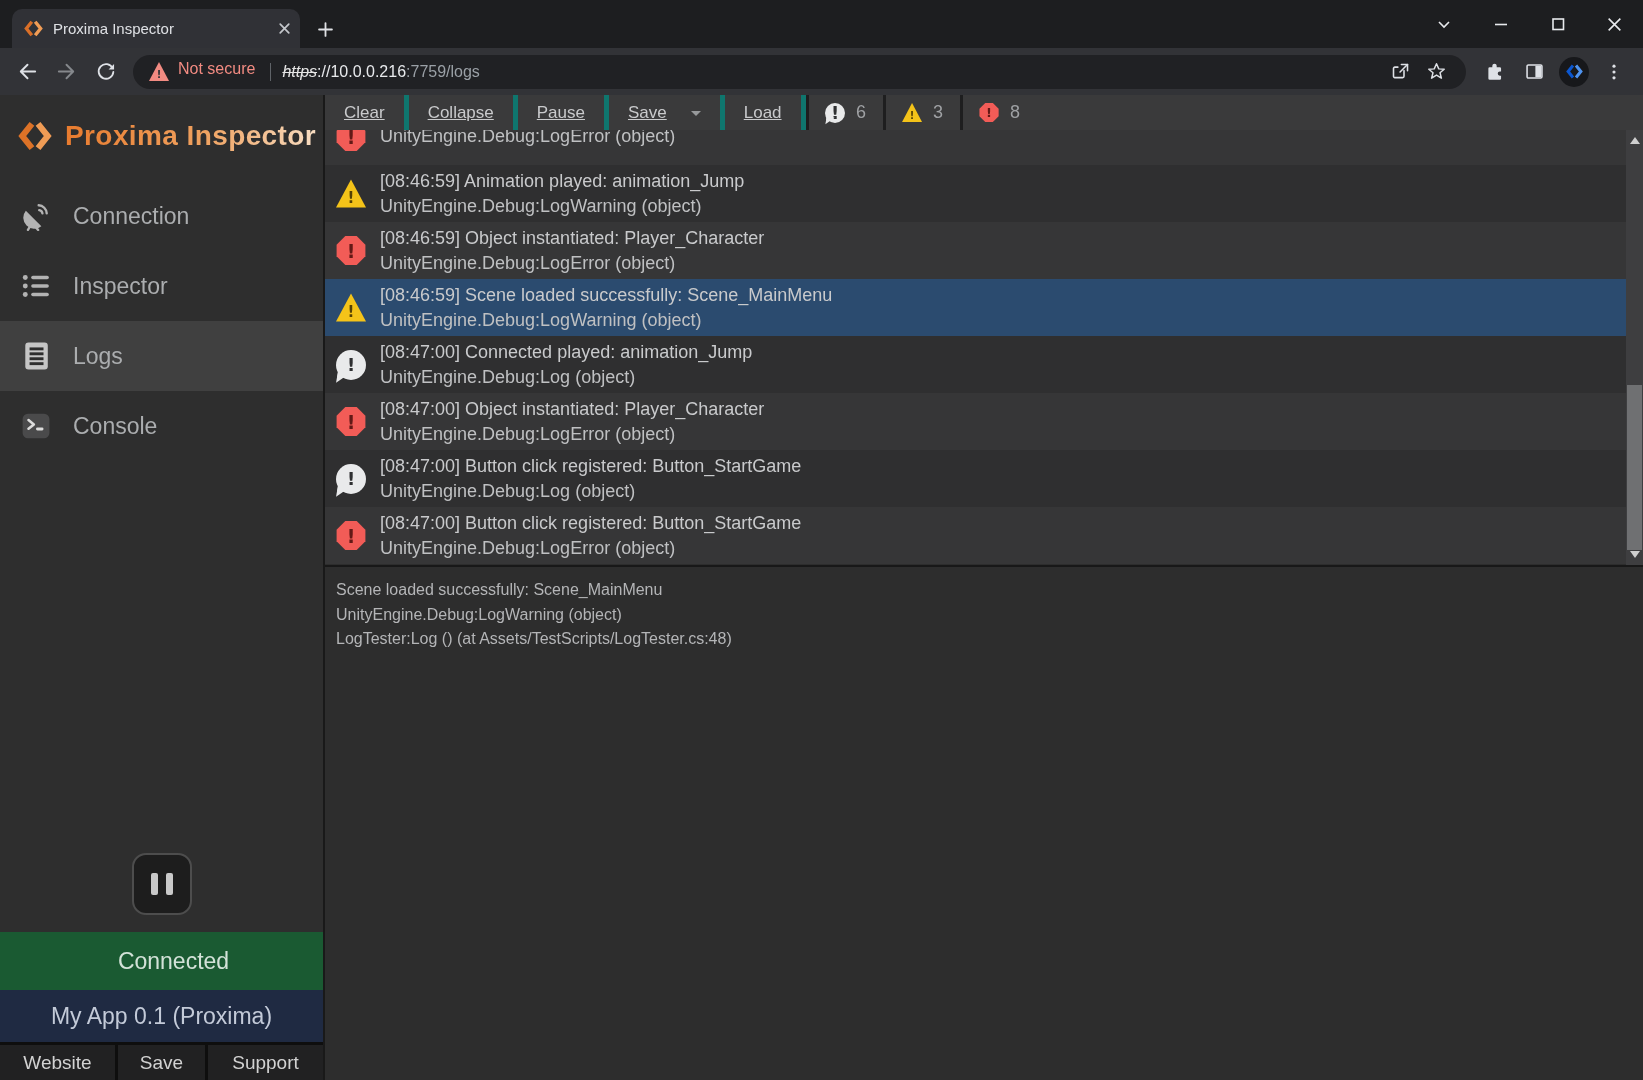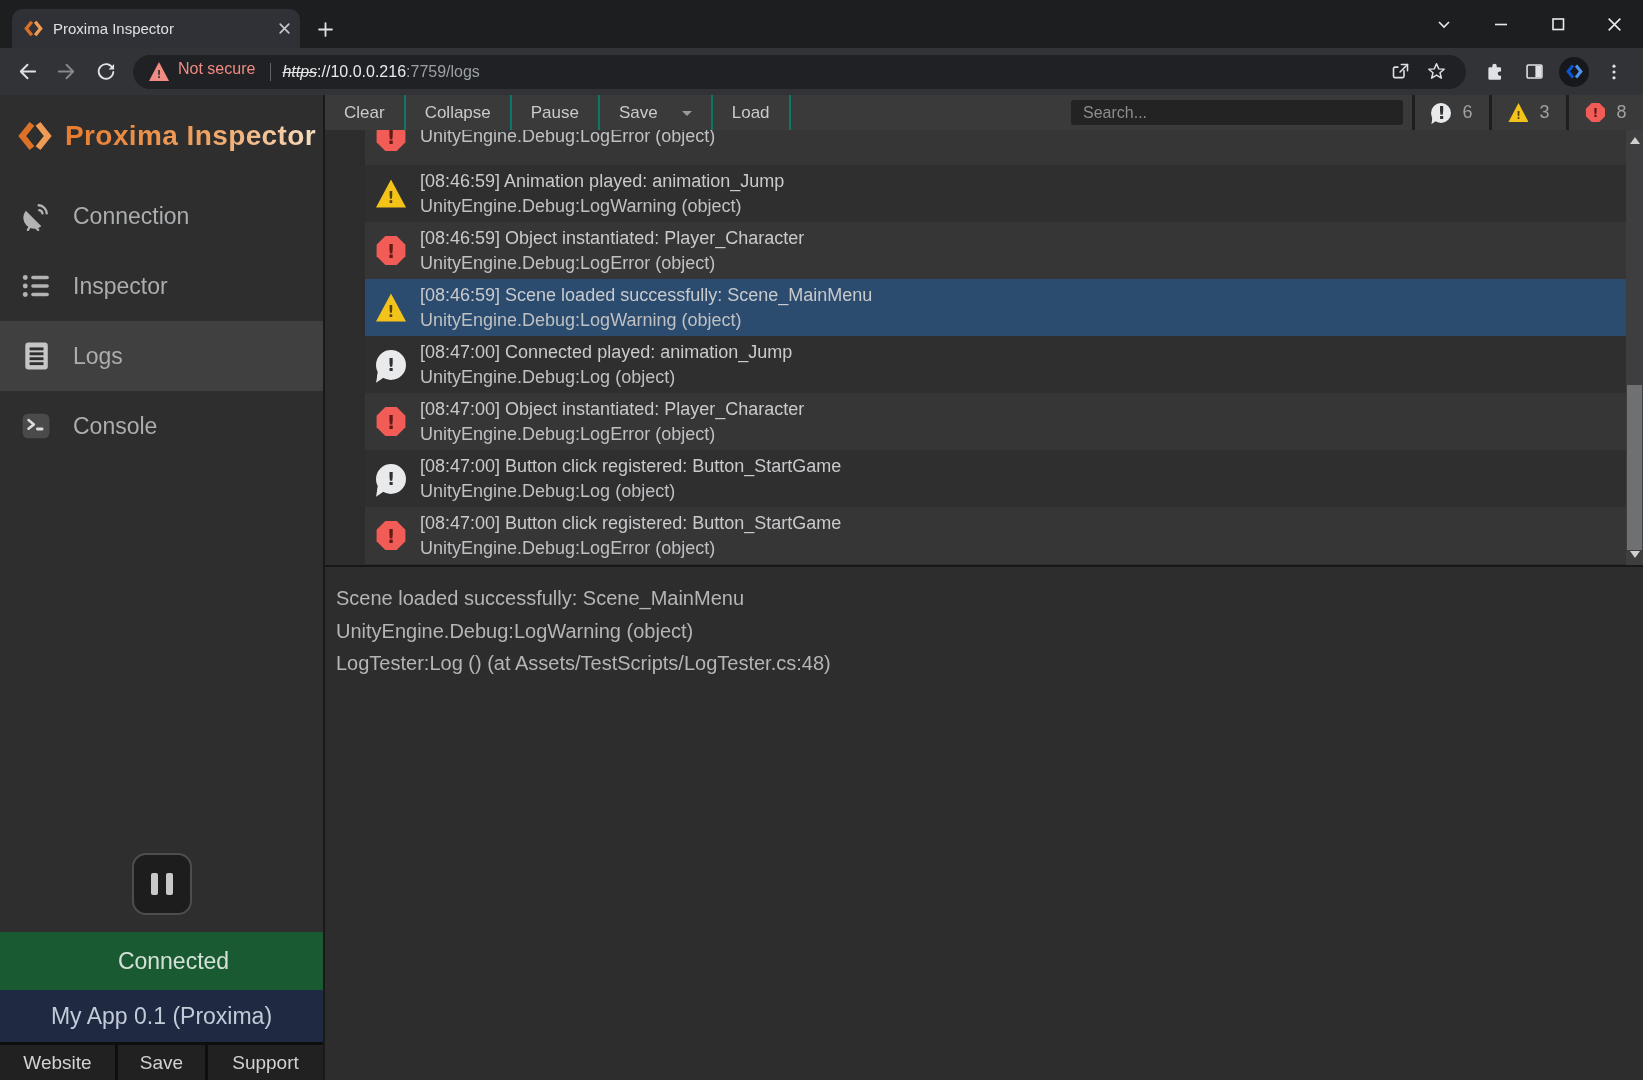--- a/index.html
+++ b/index.html
@@ -64,21 +64,21 @@
   .sfooter { position:absolute; left:0; right:0; top:947px; bottom:0; background:#0e0e0e;
              display:flex; gap:3px; padding-top:3px; }
   .sfooter-cell { background:#212122; color:#d2d2d2; font-size:19px;
                   display:flex; align-items:center; justify-content:center; cursor:pointer; }
   .fw1 { flex:1.32; } .fw2 { flex:1; } .fw3 { flex:1.32; }
 
   
   .main { flex:1; position:relative; background:#2d2d2d; min-width:0; }
   .log-toolbar { position:absolute; top:0; left:0; right:0; height:35px; display:flex; background:#3a3a3b; }
   .tb-btn { padding:0 19px; display:flex; align-items:center; background:#3a3a3b;
-            border-right:2px solid #0f766e; color:#c9cacc; font-size:17px; cursor:pointer; }
+            border-right:5px solid #0f766e; color:#c9cacc; font-size:17px; cursor:pointer;text-decoration:underline; }
   .save-caret { width:0; height:0; border:5px solid transparent; border-top-color:#97999b;
                 margin-left:24px; margin-top:6px; }
   .tb-spacer { flex:1; background:#3a3a3b; display:flex; align-items:center;
                justify-content:flex-end; padding-right:9px; }
   .search-input { width:332px; height:25px; background:#232324; border:none; border-radius:3px;
                   color:#cfcfcf; font-size:16px; padding:0 12px; font-family:inherit; outline:none; }
   .search-input::placeholder { color:#8b8d8f; }
   .tb-badge { width:77px; flex:none; border-left:3px solid #1e1e1f; background:#3a3a3b; cursor:pointer;
               display:flex; align-items:center; justify-content:center; gap:11px; color:#9fa1a4; font-size:18px; }
 
@@ -92,42 +92,42 @@
     clip-path:polygon(50% 3%,100% 97%,0% 97%); padding-top:9px; }
   .licon.info { background:#e9eaeb; border-radius:50%; font-size:18px; color:#2f3032; }
   .licon.info::before { content:""; position:absolute; left:1px; bottom:-4px; width:0; height:0;
     border:6px solid transparent; border-top-color:#e9eaeb; border-left-color:#e9eaeb; transform:rotate(10deg); }
   .bicon { width:20px; height:20px; font-size:13px; }
   .bicon.error { font-size:13px; }
   .bicon.warning { font-size:10px; padding-top:6px; }
   .bicon.info::before { border-width:4px; bottom:-2px; }
 
   
-  .log-list { position:absolute; top:35px; left:0; right:17px; height:435px; overflow:hidden;padding-left:40px; }
+  .log-list { position:absolute; top:35px; left:0; right:17px; height:435px; overflow:hidden; }
   .log-row { height:57px; display:flex; align-items:center; gap:14px; padding-left:11px; cursor:pointer; }
   .log-row:first-child { margin-top:-22px; }
   .log-row.alt-light { background:#363637; }
   .log-row.alt-dark { background:#2f2f30; }
   .log-row.selected { background:#2b4b6f; }
   .log-line1 { font-size:18px; line-height:25px; color:#c9cacc; }
   .log-line2 { font-size:18px; line-height:25px; color:#bfc0c2; }
 
   
   .scrollbar { position:absolute; top:35px; right:0; width:17px; height:435px; background:#3e3e40; }
   .sb-up, .sb-down { position:absolute; left:0; width:17px; height:16px; display:flex;
                      align-items:center; justify-content:center; cursor:pointer; }
   .sb-up { top:2px; } .sb-down { bottom:2px; }
   .tri-up { width:0; height:0; border:5px solid transparent; border-bottom:7px solid #cfcfcf; margin-bottom:4px;}
   .tri-down { width:0; height:0; border:5px solid transparent; border-top:7px solid #cfcfcf; margin-top:4px;}
   .sb-thumb { position:absolute; left:1px; top:255px; width:15px; height:165px; background:#6f7072; cursor:grab; }
 
   
   .detail { position:absolute; top:470px; left:0; right:0; bottom:0; background:#2d2d2d;
             border-top:2px solid #181818; padding:11px 12px 0 11px; }
-  .detail-line { font-size:20px; line-height:24.5px; color:#b4b5b7;margin-top:8px; }
+  .detail-line { font-size:16px; line-height:24.5px; color:#b4b5b7; }
 
   svg { display:block; }
 </style>
 </head>
 <body>
 
 <div class="window">
 
   <div class="tabstrip">
     <div class="tab">
@@ -329,23 +329,20 @@
         <div class="tb-btn">
             <span>Pause</span>
           </div>
         <div class="tb-btn">
             <span>Save</span>
             <span class="save-caret"></span>
           </div>
         <div class="tb-btn">
             <span>Load</span>
           </div>
-        <div class="tb-spacer">
-          <input class="search-input" type="text" placeholder="Search..." style="">
-        </div>
         <div class="tb-badge">
           <span class="licon bicon info"></span>
           <span>6</span>
         </div>
         <div class="tb-badge">
           <span class="licon bicon warning"></span>
           <span>3</span>
         </div>
         <div class="tb-badge">
           <span class="licon bicon error"></span>

